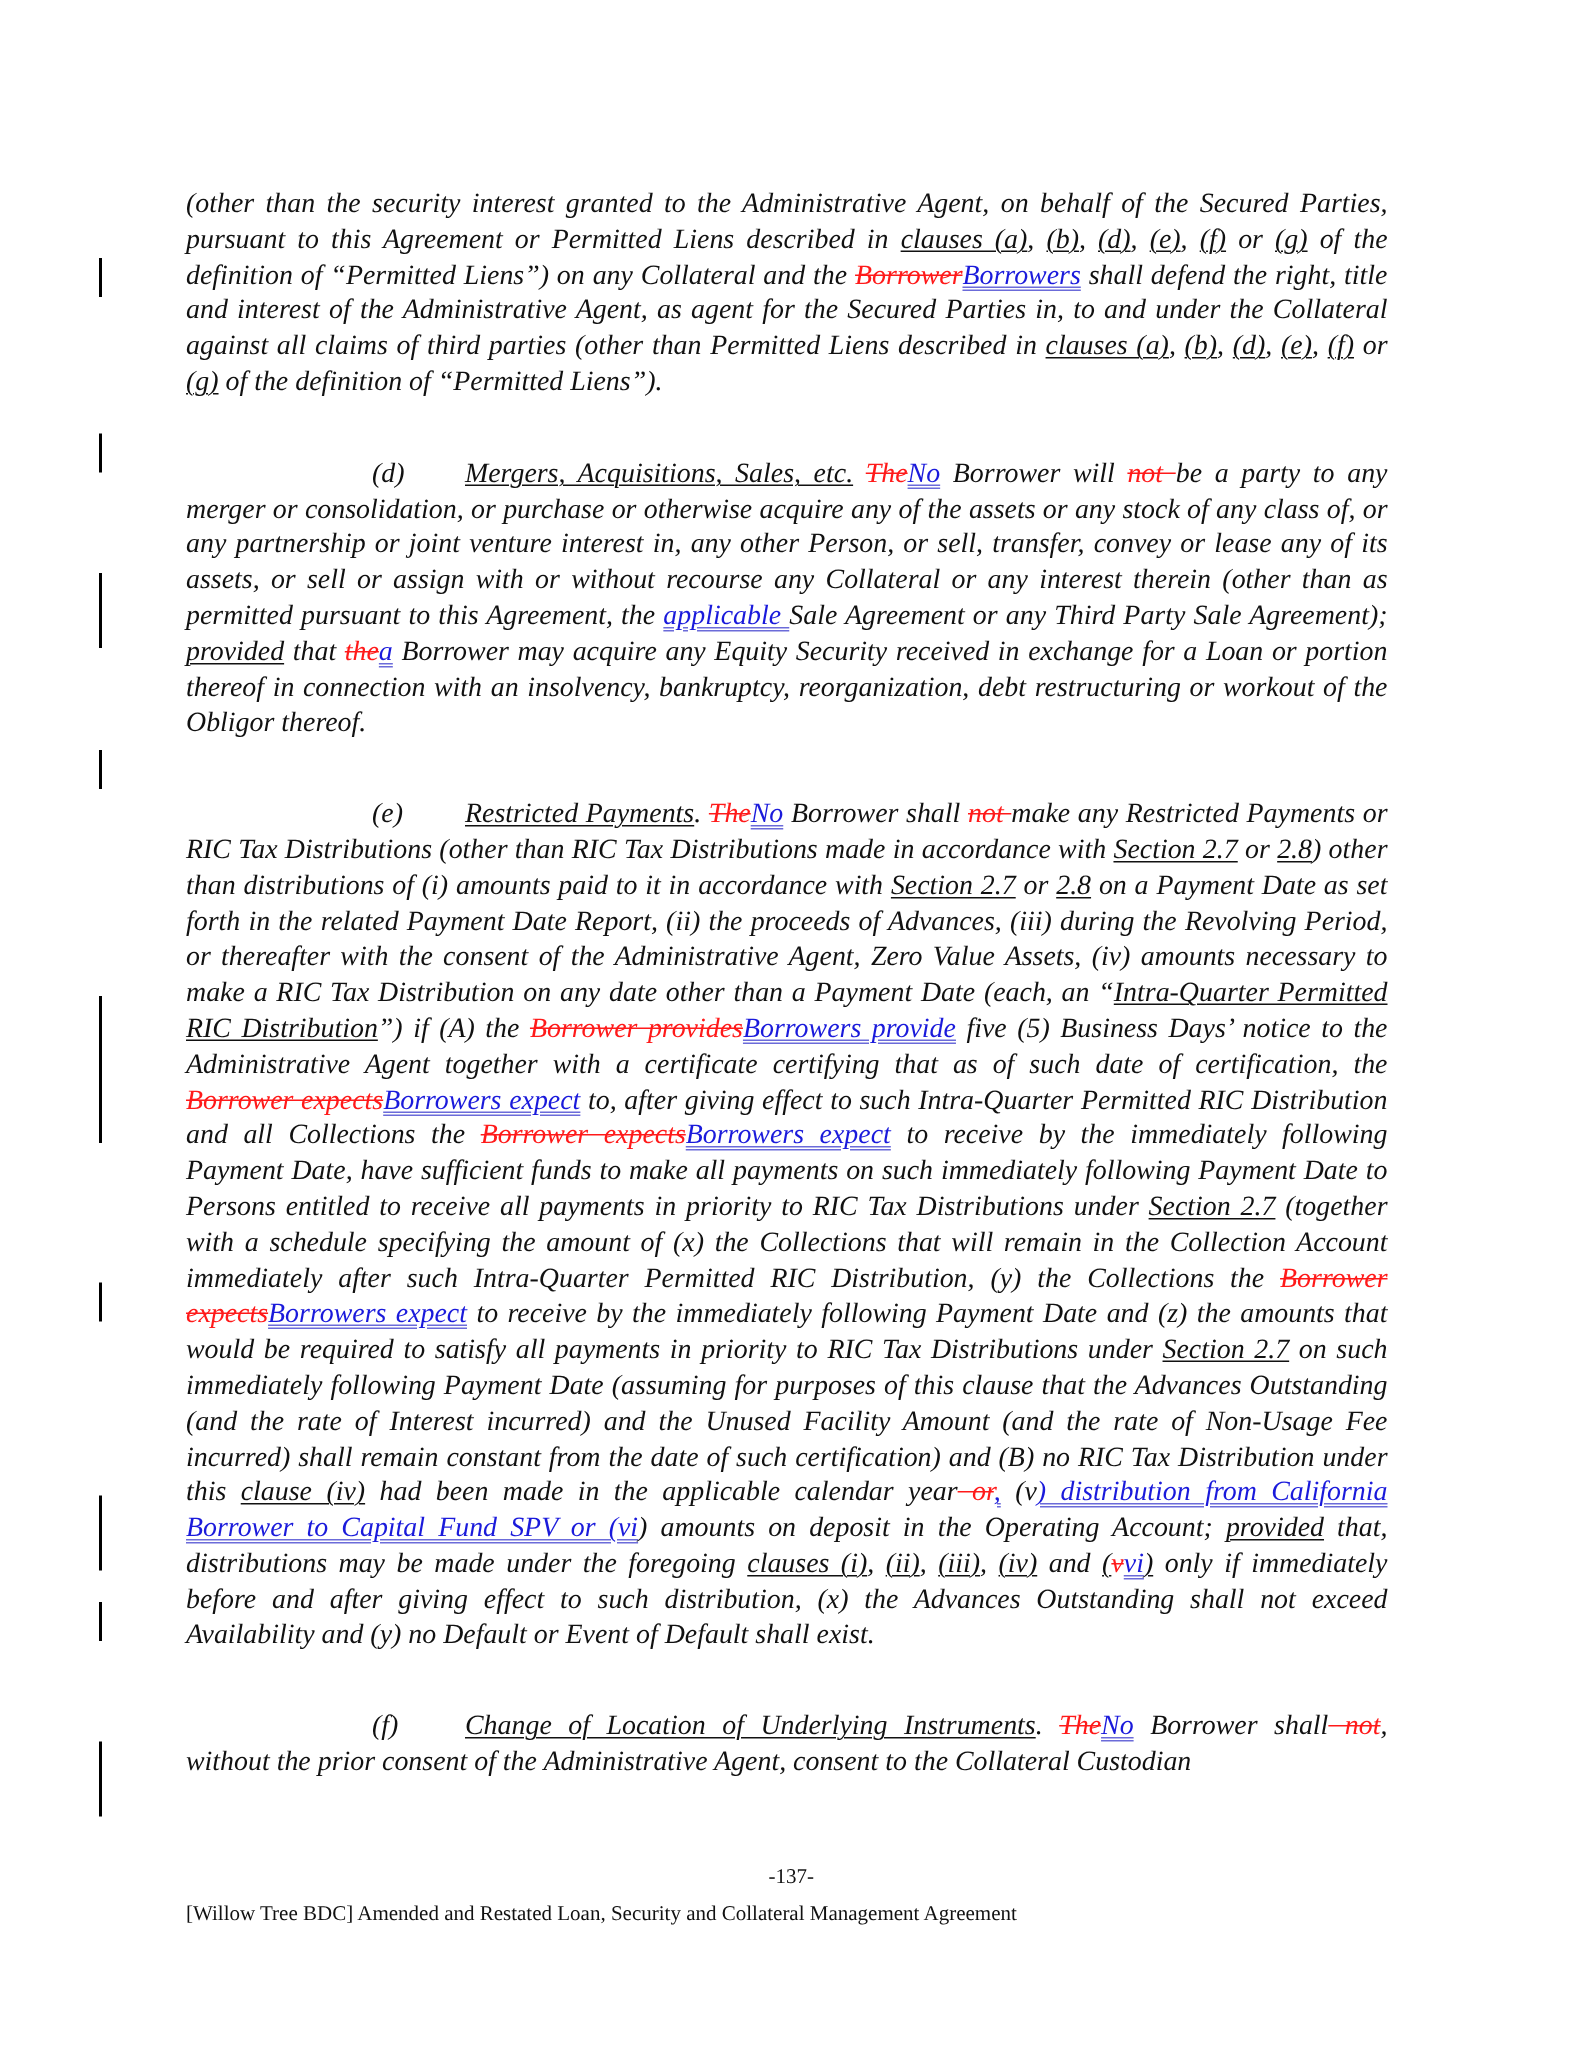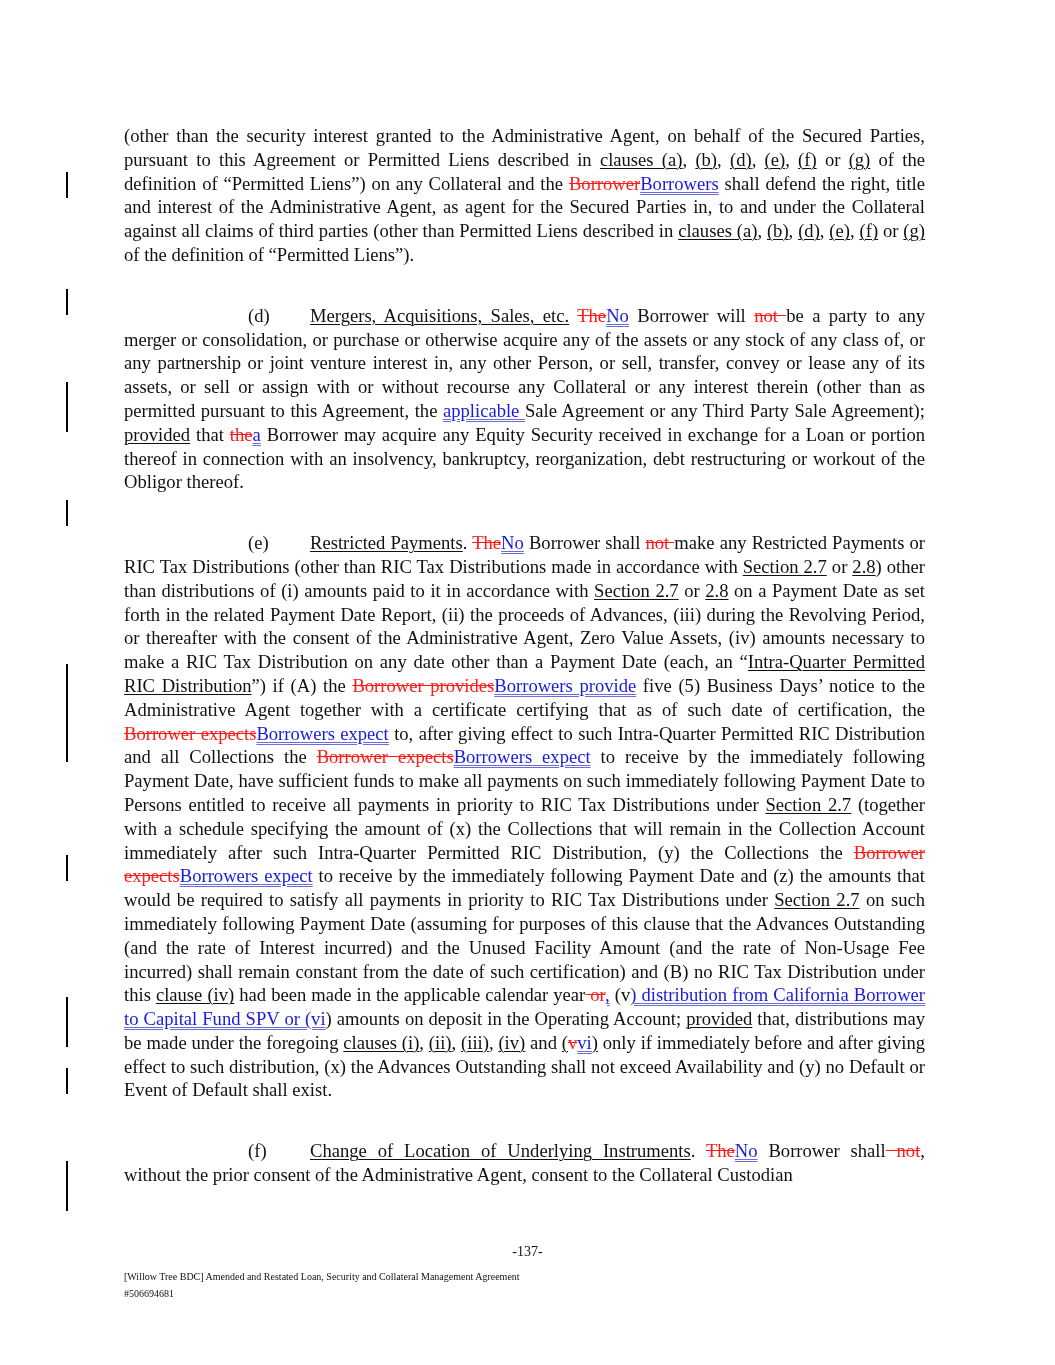--- a/index.html
+++ b/index.html
@@ -1,30 +1,30 @@
 <!DOCTYPE html>
 <html><head>
 <meta charset="utf-8">
 <style>
   html, body { margin: 0; padding: 0; background: #ffffff; }
   body { width: 1055px; height: 1365px; position: relative; overflow: hidden;
          font-family: "Liberation Serif", "DejaVu Serif", serif; color: #111; }
   .page { position: absolute; left: 124px; top: 124px; width: 801px; }
-  .para { font-size: 18.6px; line-height: 23.8px; text-align: justify; margin: 0; }
+  .para { font-size: 18.6px; line-height: 23.8px; text-align: justify; margin: 0; font-style: italic; }
   .para + .para { margin-top: 37px; }
   .indent { display: inline-block; width: 124px; }
   .label { display: inline-block; width: 62px; }
   .u { text-decoration: underline; text-underline-offset: 2px; text-decoration-thickness: 1px; }
   .del { color: #ff1a1a; text-decoration: line-through; text-decoration-color: #ff1a1a; }
   .ins { color: #1a1adb; text-decoration: underline double; text-decoration-color: #6b6bd9;
          text-underline-offset: 2px; text-decoration-thickness: 1px; }
   .bar { position: absolute; left: 66px; width: 2px; background: #000; }
   .pagenum { position: absolute; top: 1244px; left: 0; width: 1055px; text-align: center;
              font-size: 14px; }
-  .footer { position: absolute; left: 124px; top: 1268px; font-size: 10px; line-height: 17px; }
+  .footer { position: absolute; left: 124px; top: 1268px; font-size: 14px; line-height: 17px; }
 </style>
 </head>
 <body>
 
 <div class="page">
   <p class="para"><span>(other than the security interest granted to the Administrative Agent, on behalf of the Secured Parties, pursuant to this Agreement or Permitted Liens described in </span><span class="u">clauses (a)</span><span>, </span><span class="u">(b)</span><span>, </span><span class="u">(d)</span><span>, </span><span class="u">(e)</span><span>, </span><span class="u">(f)</span><span> or </span><span class="u">(g)</span><span> of the definition of “Permitted Liens”) on any Collateral and the </span><span class="del">Borrower</span><span class="ins">Borrowers</span><span> shall defend the right, title and interest of the Administrative Agent, as agent for the Secured Parties in, to and under the Collateral against all claims of third parties (other than Permitted Liens described in </span><span class="u">clauses (a)</span><span>, </span><span class="u">(b)</span><span>, </span><span class="u">(d)</span><span>, </span><span class="u">(e)</span><span>, </span><span class="u">(f)</span><span> or </span><span class="u">(g)</span><span> of the definition of “Permitted Liens”).</span></p>
 
   <p class="para">
     <span class="indent"></span><span class="label">(d)</span><span class="u">Mergers, Acquisitions, Sales, etc.</span><span><span> </span><span class="del">The</span><span class="ins">No</span><span> Borrower will </span><span class="del">not </span><span>be a party to any merger or consolidation, or purchase or otherwise acquire any of the assets or any stock of any class of, or any partnership or joint venture interest in, any other Person, or sell, transfer, convey or lease any of its assets, or sell or assign with or without recourse any Collateral or any interest therein (other than as permitted pursuant to this Agreement, the </span><span class="ins">applicable </span><span>Sale Agreement or any Third Party Sale Agreement); </span><span class="u">provided</span><span> that </span><span class="del">the</span><span class="ins">a</span><span> Borrower may acquire any Equity Security received in exchange for a Loan or portion thereof in connection with an insolvency, bankruptcy, reorganization, debt restructuring or workout of the Obligor thereof.</span></span>
   </p>
@@ -47,14 +47,13 @@
     <div class="bar" style="top: 855px; height: 26px;"></div>
     <div class="bar" style="top: 997px; height: 50px;"></div>
     <div class="bar" style="top: 1068px; height: 26px;"></div>
     <div class="bar" style="top: 1161px; height: 50px;"></div>
   </div>
 
 <div class="pagenum">-137-</div>
 
 <div class="footer">
   <div>[Willow Tree BDC] Amended and Restated Loan, Security and Collateral Management Agreement</div>
-  <div>#506694681</div>
 </div>
 
 </body></html>

